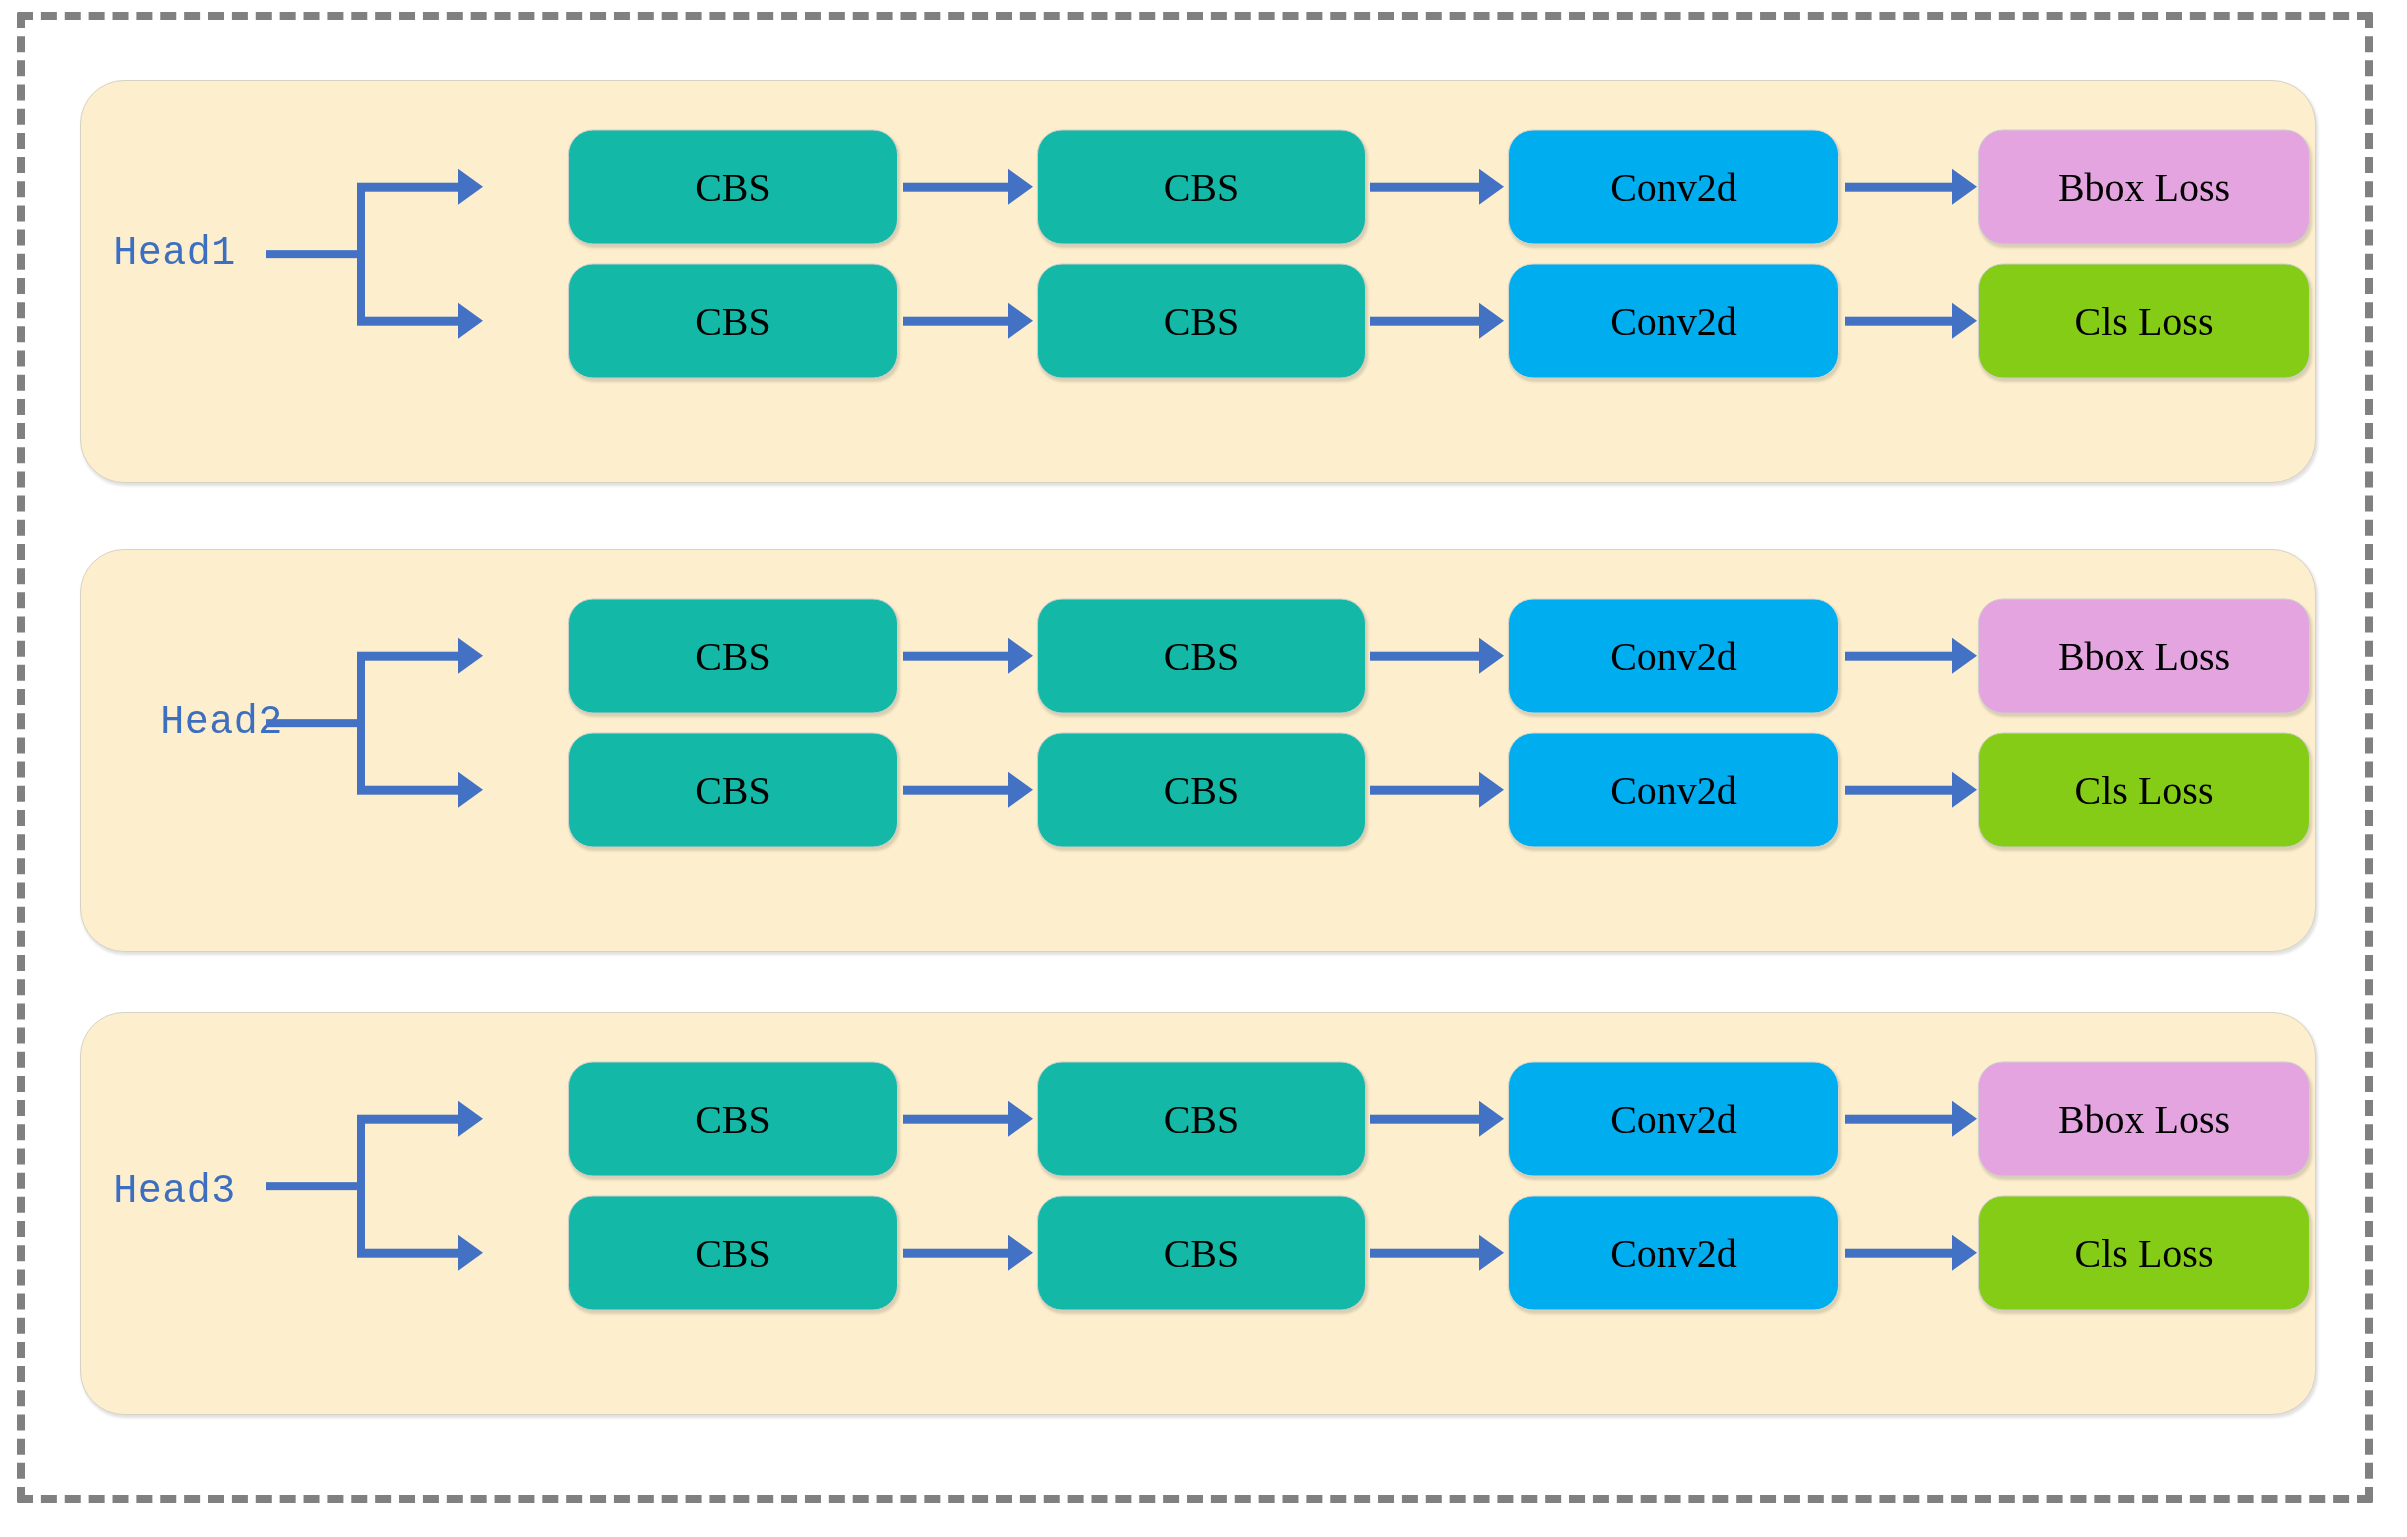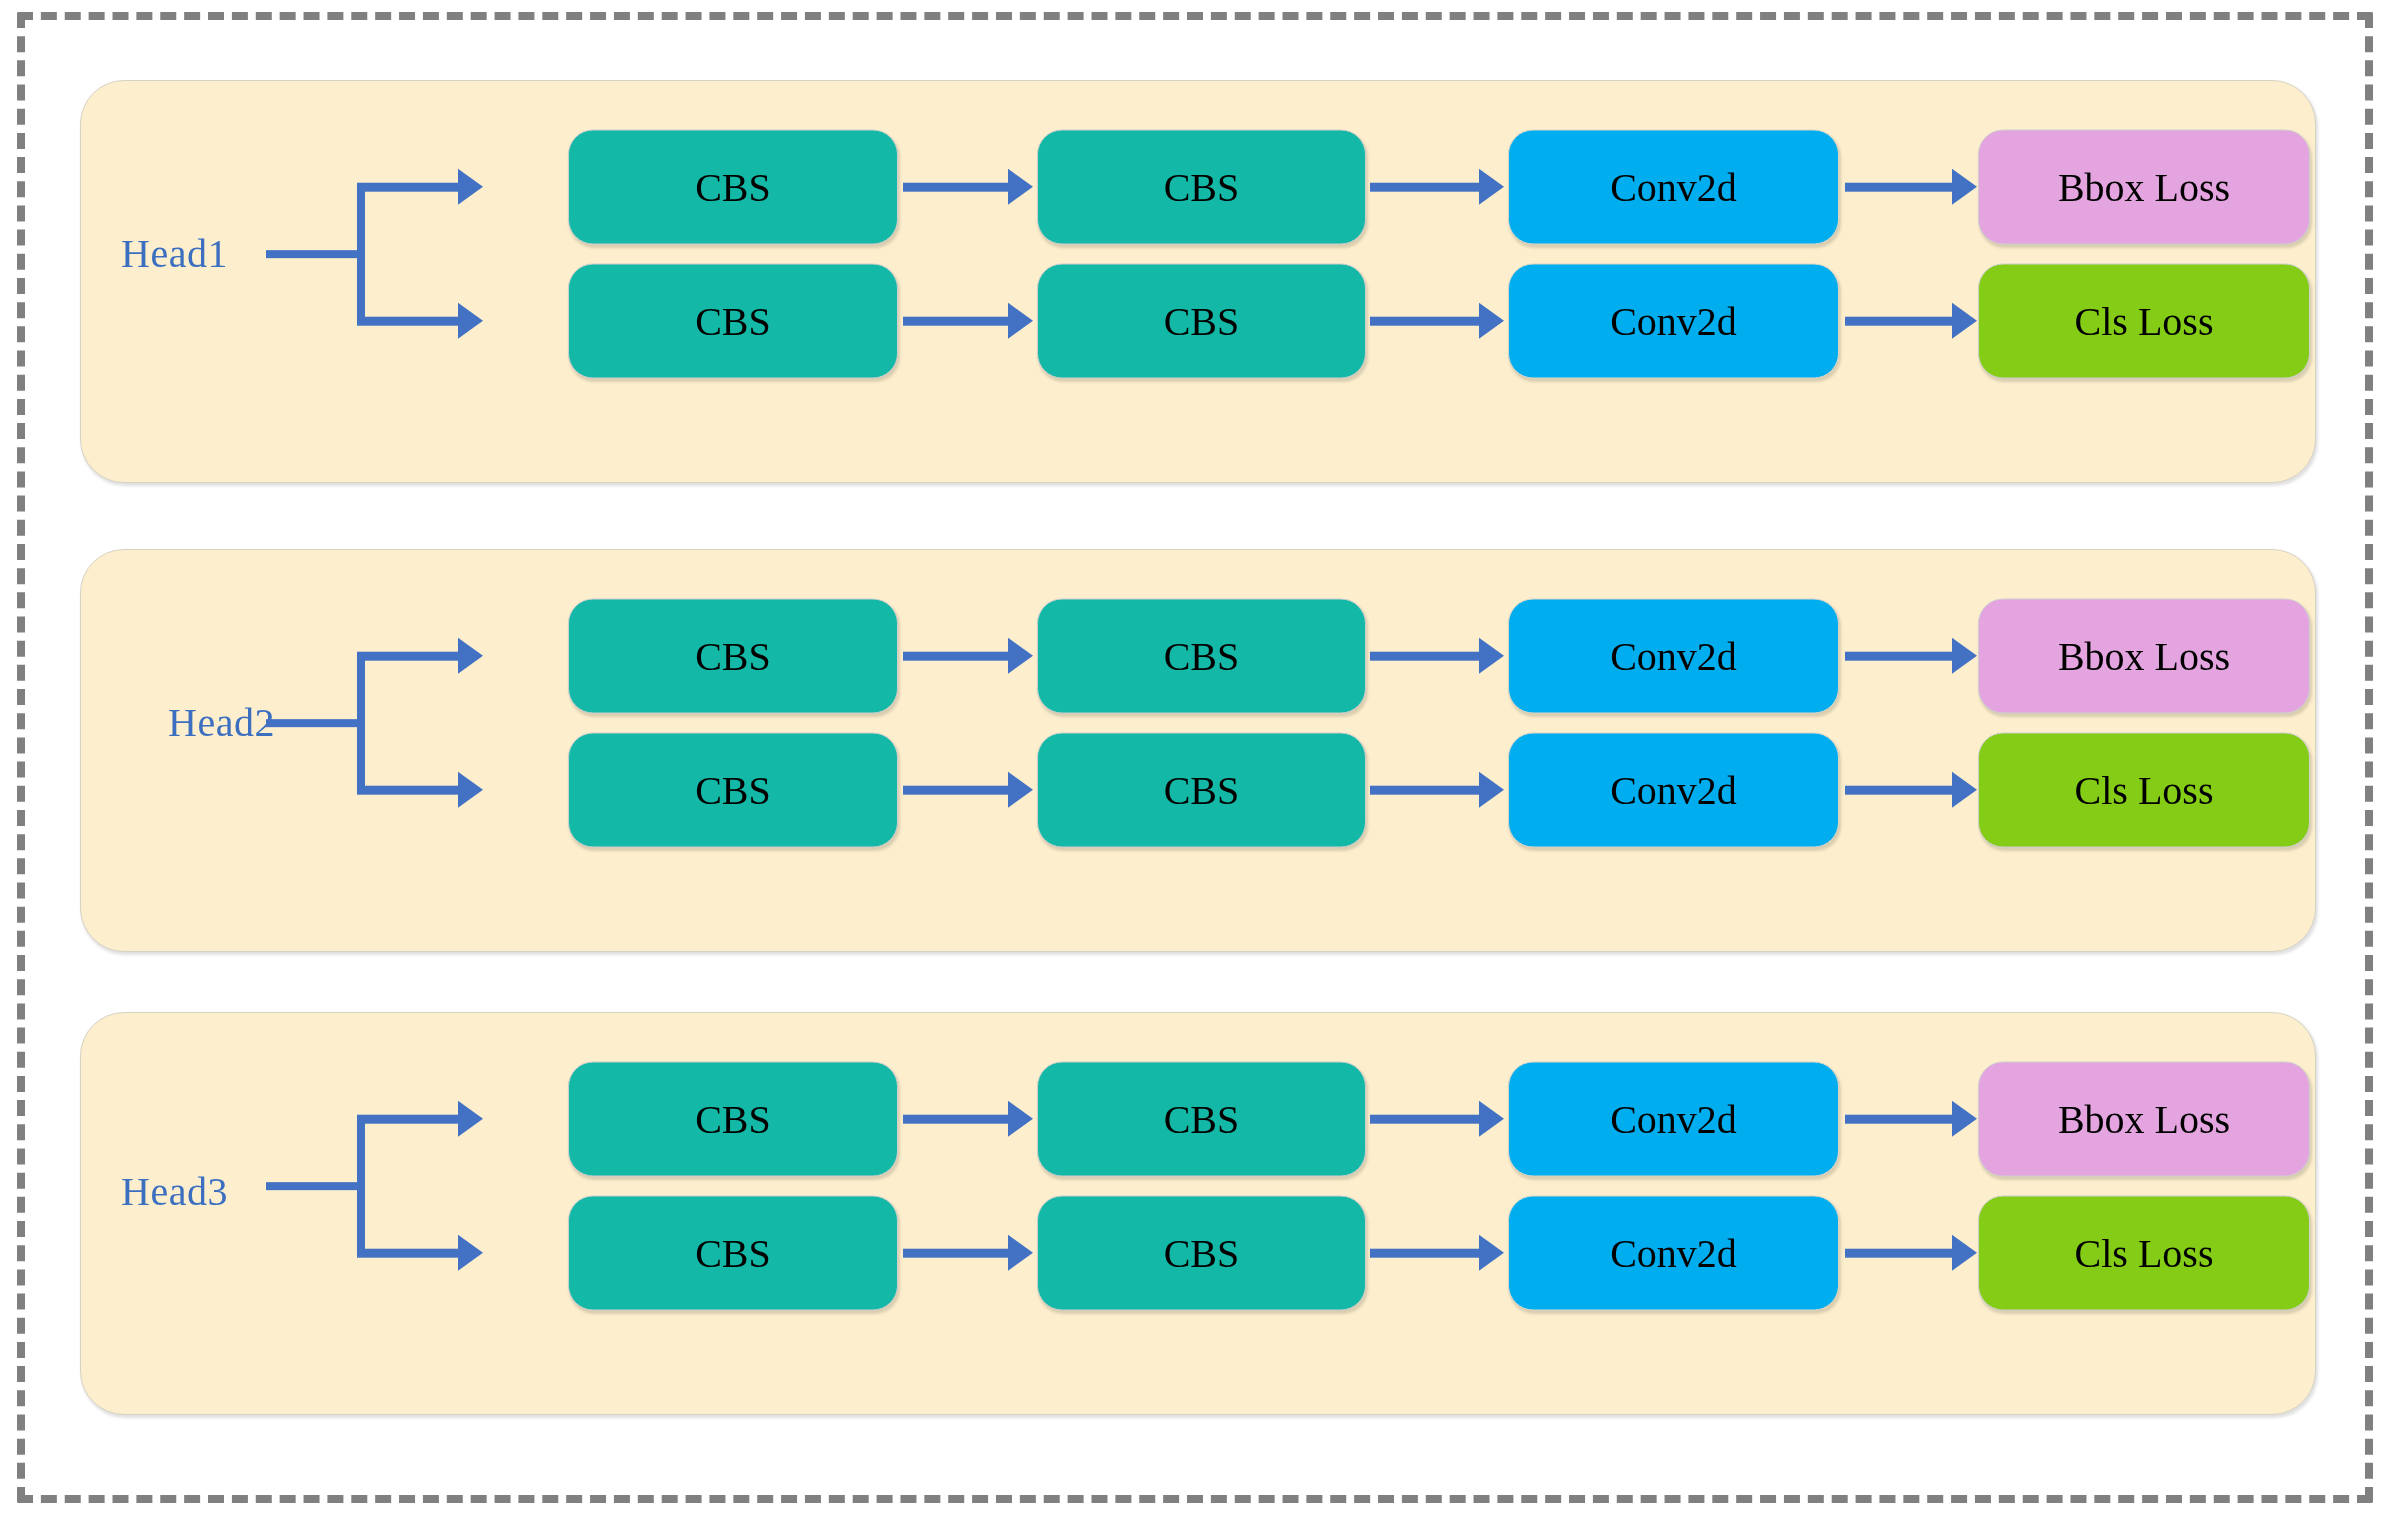--- a/index.html
+++ b/index.html
@@ -44,21 +44,21 @@
   #head-panel-2 { top: 549px; }
   #head-panel-3 { top: 1012px; }
 
   
   .head-label {
     position: absolute;
     left: 0px;
     width: 187px;
     text-align: center;
     color: #3C6FC0;
-    font-family: Liberation Serif, serif;
+    font-family: Liberation Mono, monospace;
     font-size: 40px;
     line-height: 40px;
     letter-spacing: 0.5px;
     transform: translateY(-50%);
     white-space: nowrap;
   }
 
   
   .node {
     position: absolute;

